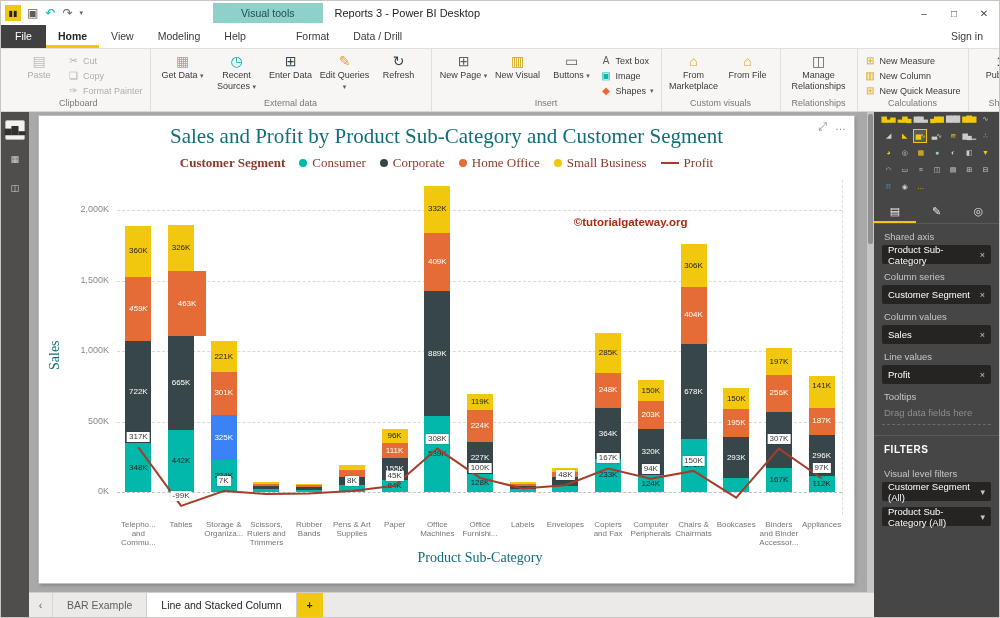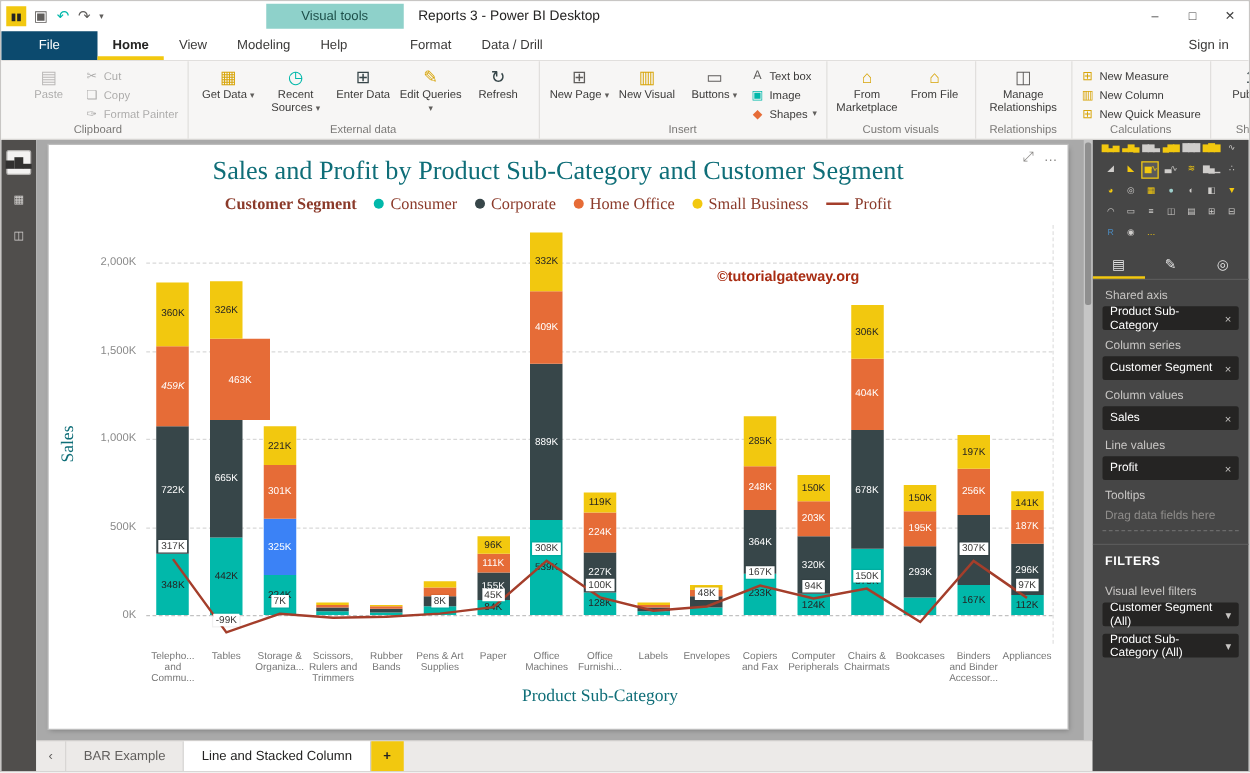--- a/index.html
+++ b/index.html
@@ -12,21 +12,21 @@
   .qat { display:flex; align-items:center; gap:7px; font-size:12px; color:#605e5c; }
   .qat .undo { color:#01B8AA; }
   .vt-chip { background:#8ED1CA; color:#1d4f4a; font-size:10.5px; padding:4px 28px; margin-left:130px; }
   .wtitle { margin-left:12px; color:#252423; }
   .winbtns { margin-left:auto; display:flex; }
   .winbtns span { width:30px; height:22px; display:flex; align-items:center; justify-content:center; font-size:10px; color:#444; }
 
   
   .tabrow { height:24px; display:flex; align-items:stretch; background:#fff; border-bottom:1px solid #e1dfdd; font-size:10.5px; color:#3b3a39; flex:0 0 auto; }
   .tab { padding:5px 12px 2px; border-bottom:3px solid transparent; }
-  .tab.file { background:#0c4a6e; color:#fff; padding:5px 30px; border-bottom:none; }
+  .tab.file { background:#404040; color:#fff; padding:5px 14px; border-bottom:none; }
   .tab.sel { font-weight:bold; border-bottom:3px solid #F2C80F; color:#252423; }
   .tab.ctx1 { margin-left:26px; }
   .signin { margin-left:auto; padding:5px 16px; color:#3b3a39; }
 
   
   .ribbon { height:63px; background:#f7f6f5; border-bottom:1px solid #d8d6d4; display:flex; padding-left:6px; flex:0 0 auto; }
   .rgroup { display:flex; flex-direction:column; border-right:1px solid #e1dfdd; }
   .gbody { flex:1; display:flex; align-items:flex-start; padding:4px 7px 0; gap:4px; }
   .glabel { font-size:9px; color:#7a7876; text-align:center; padding:0 4px 3px; }
   .bbtn { width:50px; display:flex; flex-direction:column; align-items:center; font-size:9px; color:#3b3a39; text-align:center; line-height:11px; }
@@ -328,21 +328,21 @@
                 </div>
                 <div class="seg" style="left: 8.35294px; bottom: 238.45px; height: 50.7273px; width: 26px; background: rgb(242, 200, 15);">
                   <span class="seglab" style="color: rgb(37, 36, 35); line-height: 50.7273px;">360K</span>
                 </div>
                 <div class="seg" style="left: 51.0588px; bottom: 23px; height: 62.2818px; width: 26px; background: rgb(1, 184, 170);">
                   <span class="seglab" style="color: rgb(37, 36, 35); line-height: 62.2818px;">442K</span>
                 </div>
                 <div class="seg" style="left: 51.0588px; bottom: 85.2818px; height: 93.7045px; width: 26px; background: rgb(55, 70, 73);">
                   <span class="seglab" style="color: rgb(255, 255, 255); line-height: 93.7045px;">665K</span>
                 </div>
-                <div class="seg" style="left: 51.0588px; bottom: 178.986px; height: 65.2409px; width: 48px; background: rgb(230, 108, 55);">
+                <div class="seg" style="left: 51.0588px; bottom: 178.986px; height: 65.2409px; width: 38px; background: rgb(230, 108, 55);">
                   <span class="seglab" style="color: rgb(255, 255, 255); line-height: 65.2409px;">463K</span>
                 </div>
                 <div class="seg" style="left: 51.0588px; bottom: 244.227px; height: 45.9364px; width: 26px; background: rgb(242, 200, 15);">
                   <span class="seglab" style="color: rgb(37, 36, 35); line-height: 45.9364px;">326K</span>
                 </div>
                 <div class="seg" style="left: 93.7647px; bottom: 23px; height: 31.5636px; width: 26px; background: rgb(1, 184, 170);">
                   <span class="seglab" style="color: rgb(37, 36, 35); line-height: 31.5636px;">224K</span>
                 </div>
                 <div class="seg" style="left: 93.7647px; bottom: 54.5636px; height: 45.7955px; width: 26px; background: #3b82f6;">
                   <span class="seglab" style="color: rgb(255, 255, 255); line-height: 45.7955px;">325K</span>
@@ -469,21 +469,21 @@
                 </div>
                 <div class="seg" style="left: 691.647px; bottom: 23px; height: 15.7818px; width: 26px; background: rgb(1, 184, 170);">
                   <span class="seglab" style="color: rgb(37, 36, 35); line-height: 15.7818px;">112K</span>
                 </div>
                 <div class="seg" style="left: 691.647px; bottom: 38.7818px; height: 41.7091px; width: 26px; background: rgb(55, 70, 73);">
                   <span class="seglab" style="color: rgb(255, 255, 255); line-height: 41.7091px;">296K</span>
                 </div>
                 <div class="seg" style="left: 691.647px; bottom: 80.4909px; height: 26.35px; width: 26px; background: rgb(230, 108, 55);">
                   <span class="seglab" style="color: rgb(255, 255, 255); line-height: 26.35px;">187K</span>
                 </div>
-                <div class="seg" style="left: 691.647px; bottom: 106.841px; height: 15px; width: 26px; background: rgb(242, 200, 15);">
+                <div class="seg" style="left: 691.647px; bottom: 106.841px; height: 32px; width: 26px; background: rgb(242, 200, 15);">
                   <span class="seglab" style="color: rgb(37, 36, 35); line-height: 19.8682px;">141K</span>
                 </div>
                 <svg width="726" height="335" class="lineSvg">
                   <polyline points="21.4,267.3 64.1,325.9 106.8,311.0 149.5,314.1 192.2,313.4 234.9,310.9 277.6,305.7 320.3,268.6 363.0,297.9 405.7,308.5 448.4,305.2 491.1,288.5 533.8,298.8 576.5,290.9 619.2,317.6 661.9,268.7 704.6,298.3" fill="none" stroke="#A43E2B" stroke-width="2"></polyline>
                 </svg>
                 <div class="plab" style="left: 21.3529px; top: 252.332px;">317K</div>
                 <div class="plab" style="left: 64.0588px; top: 310.95px;">-99K</div>
                 <div class="plab" style="left: 106.765px; top: 296.014px;">7K</div>
                 <div class="plab" style="left: 234.882px; top: 295.873px;">8K</div>
                 <div class="plab" style="left: 277.588px; top: 290.659px;">45K</div>

